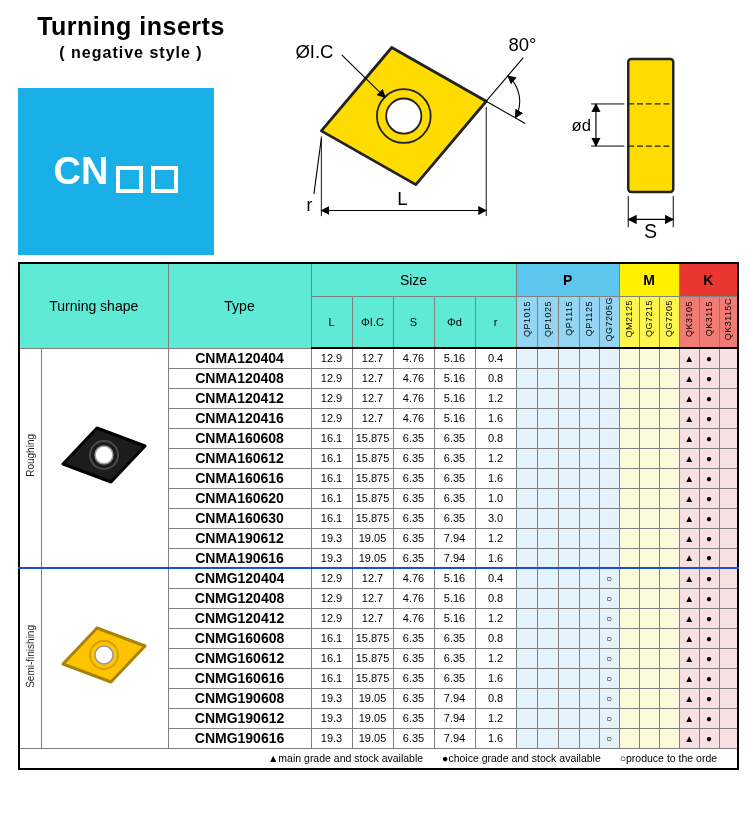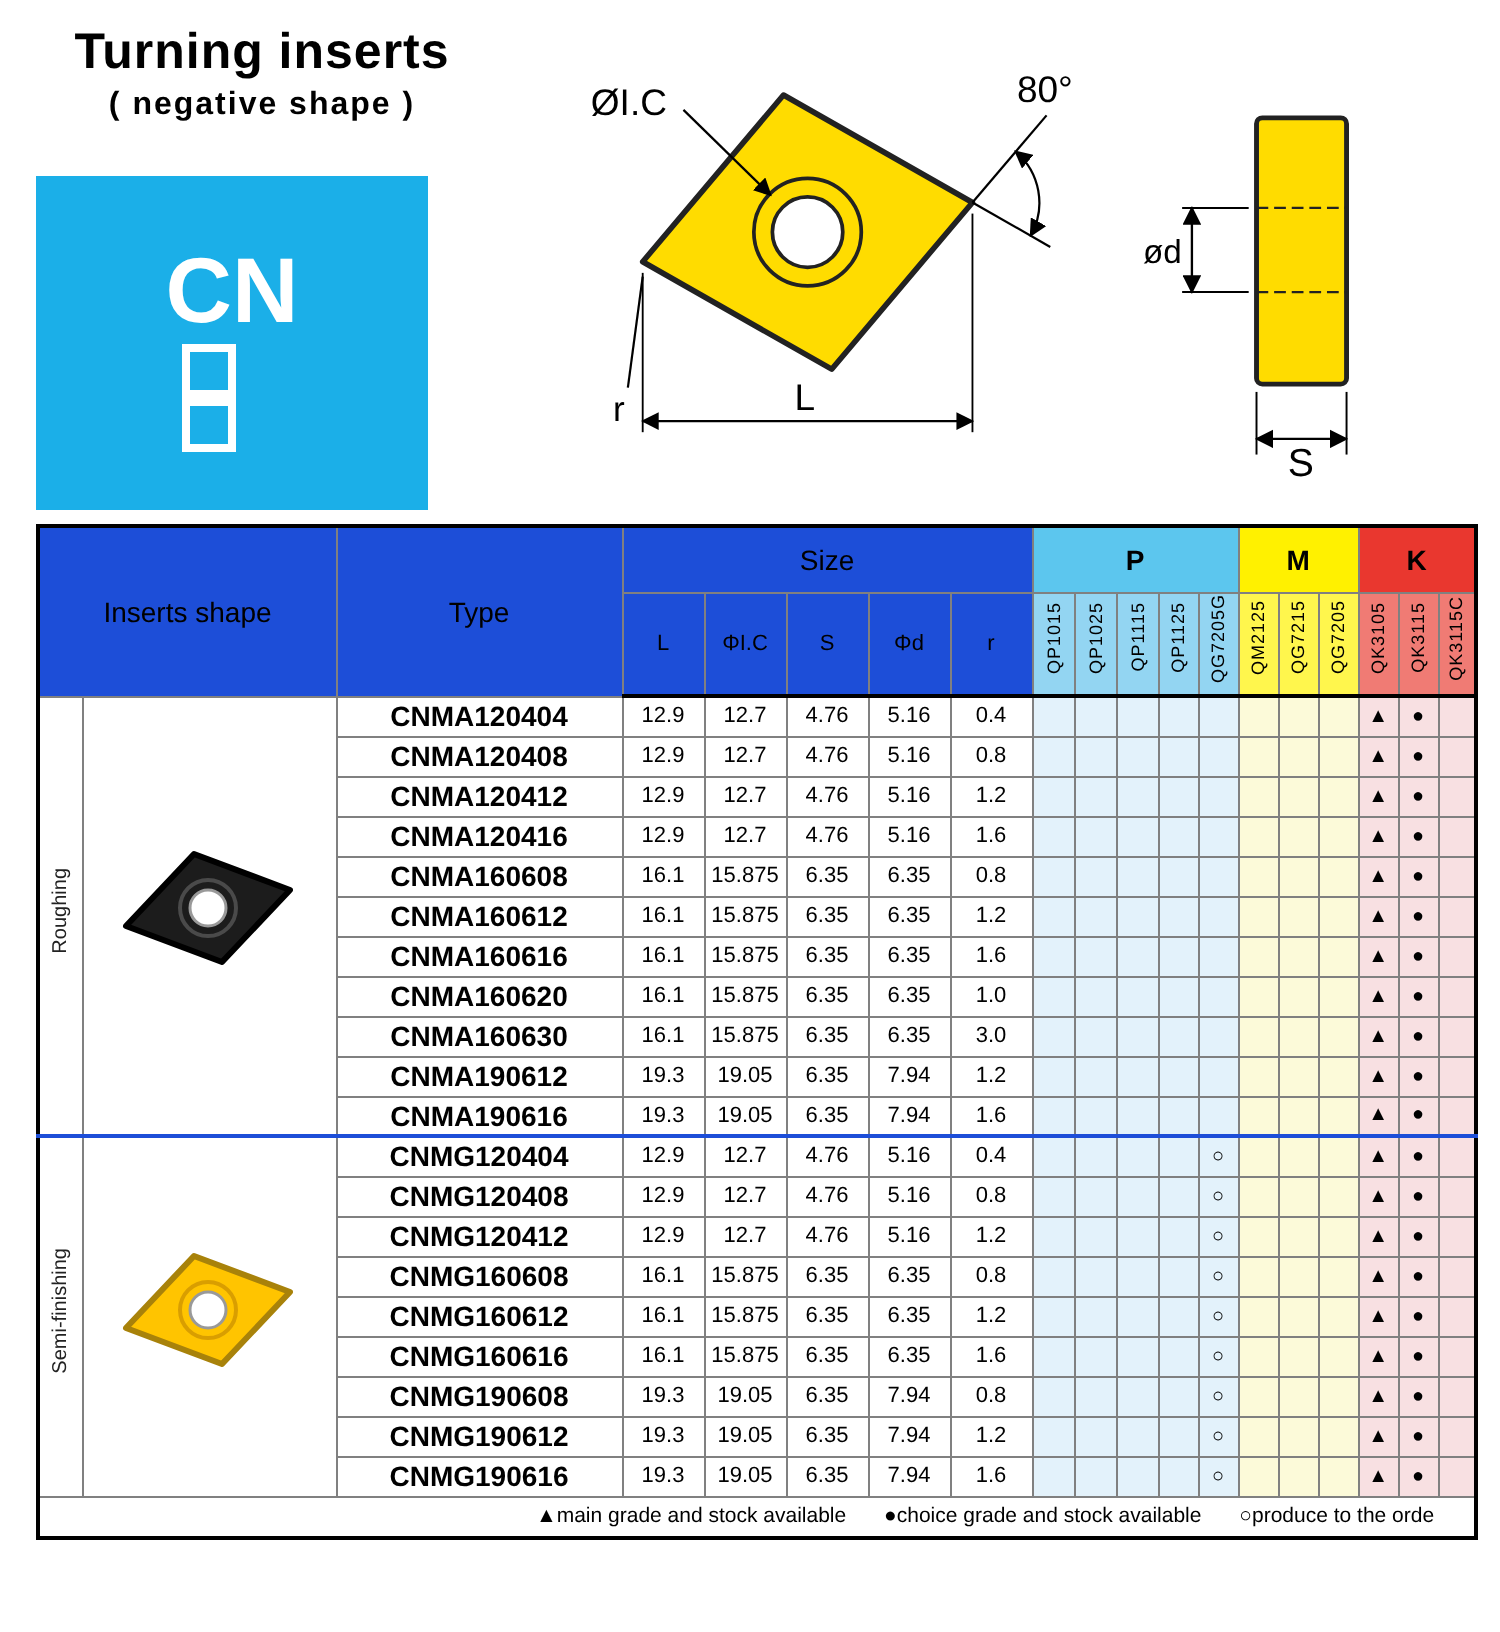--- a/index.html
+++ b/index.html
@@ -7,34 +7,34 @@
     font-family:"Liberation Sans", sans-serif; color:#000; }
   body { position:relative; }
 
   
   .title-block { position:absolute; left:28px; top:12px; width:206px; text-align:center; }
   .title-line1 { font-size:25px; font-weight:bold; letter-spacing:0.5px; }
   .title-line2 { font-size:16px; font-weight:bold; margin-top:3px; letter-spacing:1px; }
 
   .series-box { position:absolute; left:18px; top:88px; width:196px; height:167px;
     background:#1BAFE8; display:flex; align-items:center; justify-content:center; }
-  .series-text { color:#fff; font-size:46px; font-weight:bold; display:flex; align-items:flex-start;flex-direction:column; }
+  .series-text { color:#fff; font-size:38px; font-weight:bold; display:flex; align-items:flex-end; }
   .series-sq { width:27px; height:27px; border:4px solid #fff; margin-left:8px; background:transparent; }
 
   .main-diagram { position:absolute; left:288px; top:8px; }
   .side-diagram { position:absolute; left:570px; top:10px; }
   svg text { font-family:"Liberation Sans", sans-serif; fill:#000; }
 
   
   .catalog-table { position:absolute; left:18px; top:262px; width:719px;
     border-collapse:collapse; table-layout:fixed; border:2px solid #000; }
   .catalog-table td { border:1px solid #808080; text-align:center; vertical-align:middle;
     overflow:hidden; white-space:nowrap; }
 
-  thead td { background:#1d4ed8; font-size:13px; }
+  thead td { background:#5eead4; font-size:13px; }
   tr.h1 td { height:33px; font-size:14px; }
   tr.h2 td { height:52px; border-bottom:2px solid #000; }
   .grp-title { font-weight:bold; }
   .p-title { background:#5CC6EE; }
   .m-title { background:#FFF100; }
   .k-title { background:#E9372F; }
   .p-lab { background:#93D5F2; }
   .m-lab { background:#FFF64D; }
   .k-lab { background:#F07B74; }
   .size-sub { font-size:11px; }
@@ -57,21 +57,21 @@
 
   .legend-row td { height:21px; text-align:right; font-size:10.5px; padding-right:20px;
     background:#fff; border-top:1px solid #808080; }
   .legend-item { margin-left:16px; }
 </style>
 </head>
 <body>
 
 <div class="title-block">
   <div class="title-line1">Turning inserts</div>
-  <div class="title-line2">( negative shape )</div>
+  <div class="title-line2">( negative style )</div>
 </div>
 
 <div class="series-box">
   <div class="series-text">
     <span>CN</span>
     <span class="series-sq"></span>
     <span class="series-sq"></span>
   </div>
 </div>
 
@@ -141,21 +141,21 @@
       <col style="width:20px">
     <col style="width:20px">
       <col style="width:20px">
       <col style="width:20px">
     <col style="width:20px">
       <col style="width:20px">
       <col style="width:19px">
   </colgroup>
   <thead>
     <tr class="h1">
-      <td colspan="2" rowspan="2">Inserts shape</td>
+      <td colspan="2" rowspan="2">Turning shape</td>
       <td rowspan="2">Type</td>
       <td colspan="5">Size</td>
       <td colspan="5" class="grp-title p-title">P</td>
       <td colspan="3" class="grp-title m-title">M</td>
       <td colspan="3" class="grp-title k-title">K</td>
     </tr>
     <tr class="h2">
       <td class="size-sub">L</td>
       <td class="size-sub">ΦI.C</td>
       <td class="size-sub">S</td>

